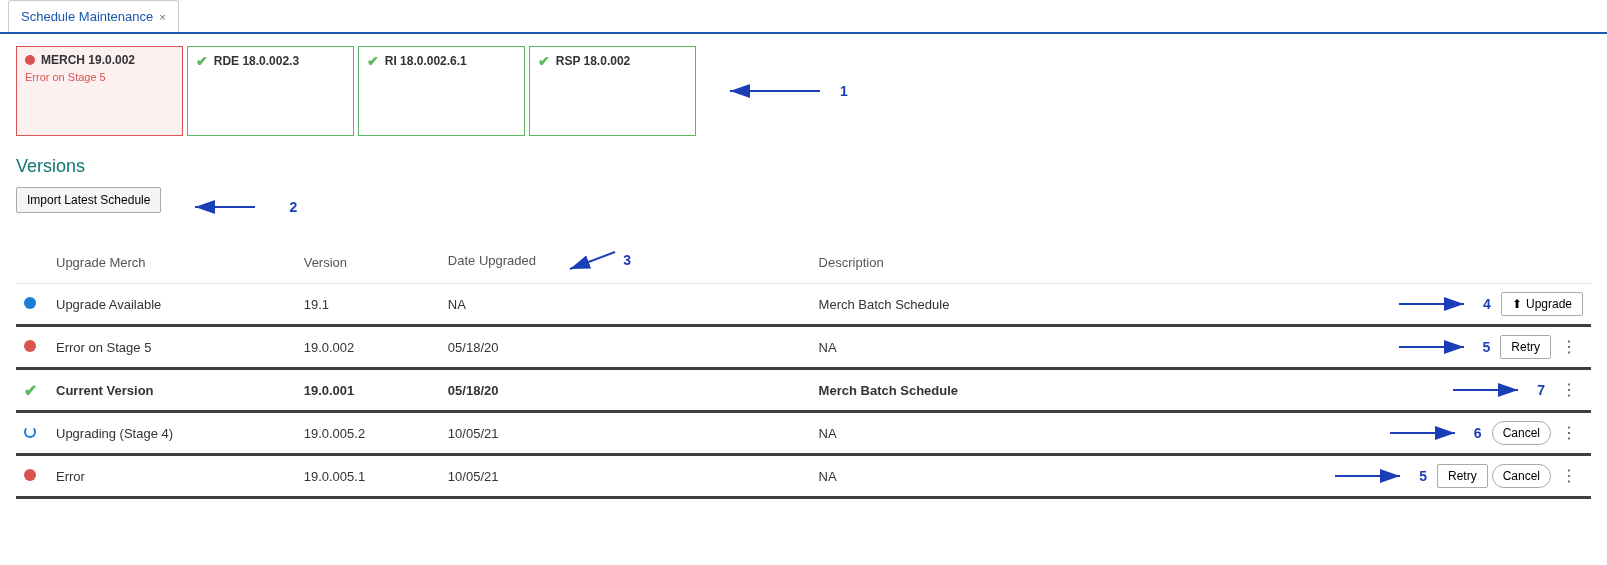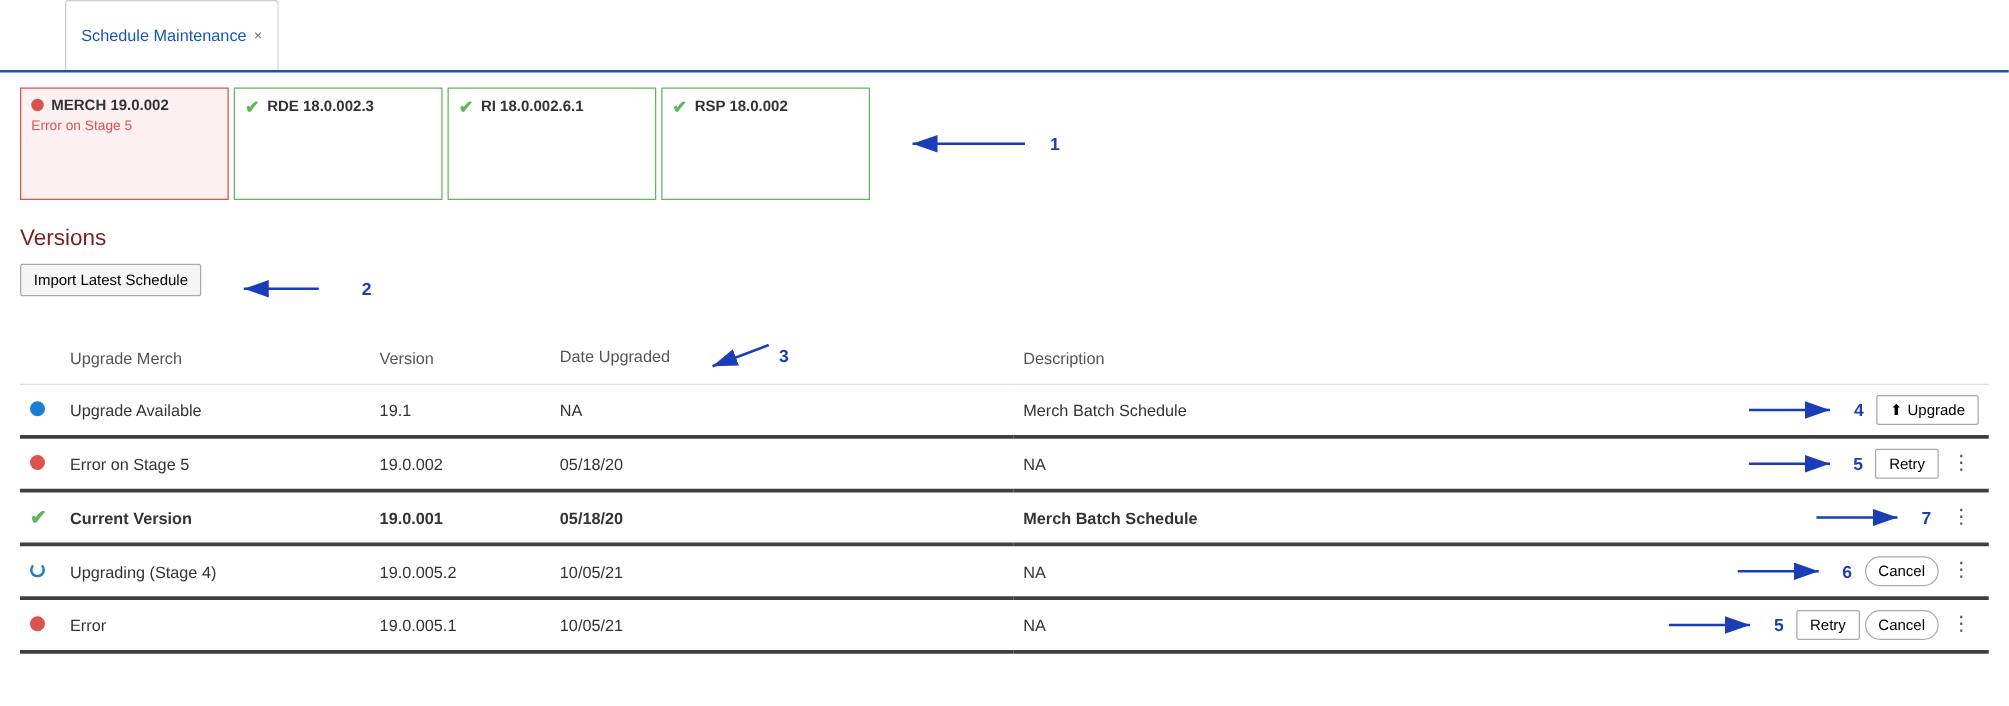--- a/index.html
+++ b/index.html
@@ -10,29 +10,28 @@
       display: flex;
       align-items: center;
       border-bottom: 2px solid #1a56b0;
       padding: 0 8px;
       background: #fff;
     }
     .tab {
       display: flex;
       align-items: center;
       gap: 6px;
-      padding: 20px 12px;
+      padding: 8px 12px;
       border: 1px solid #ccc;
       border-bottom: none;
       background: #fff;
       font-size: 13px;
       cursor: pointer;
       border-radius: 3px 3px 0 0;
       color: #1a56b0;
-      margin-left: 44px;
     }
     .tab-close {
       font-size: 11px;
       color: #666;
       cursor: pointer;
     }
 
     
     .main-content {
       padding: 12px 16px;
@@ -73,21 +72,21 @@
       margin-top: 4px;
     }
     .dot-red { width: 10px; height: 10px; border-radius: 50%; background: #d9534f; display: inline-block; }
     .dot-green-check { color: #5cb85c; font-size: 14px; }
 
     
     .section-title {
       font-size: 18px;
       font-weight: 400;
       margin-bottom: 10px;
-      color: #7f1d1d;
+      color: #0f766e;
     }
     .import-btn {
       padding: 5px 10px;
       border: 1px solid #aaa;
       background: #f5f5f5;
       cursor: pointer;
       font-size: 12px;
       margin-bottom: 14px;
       border-radius: 2px;
     }

